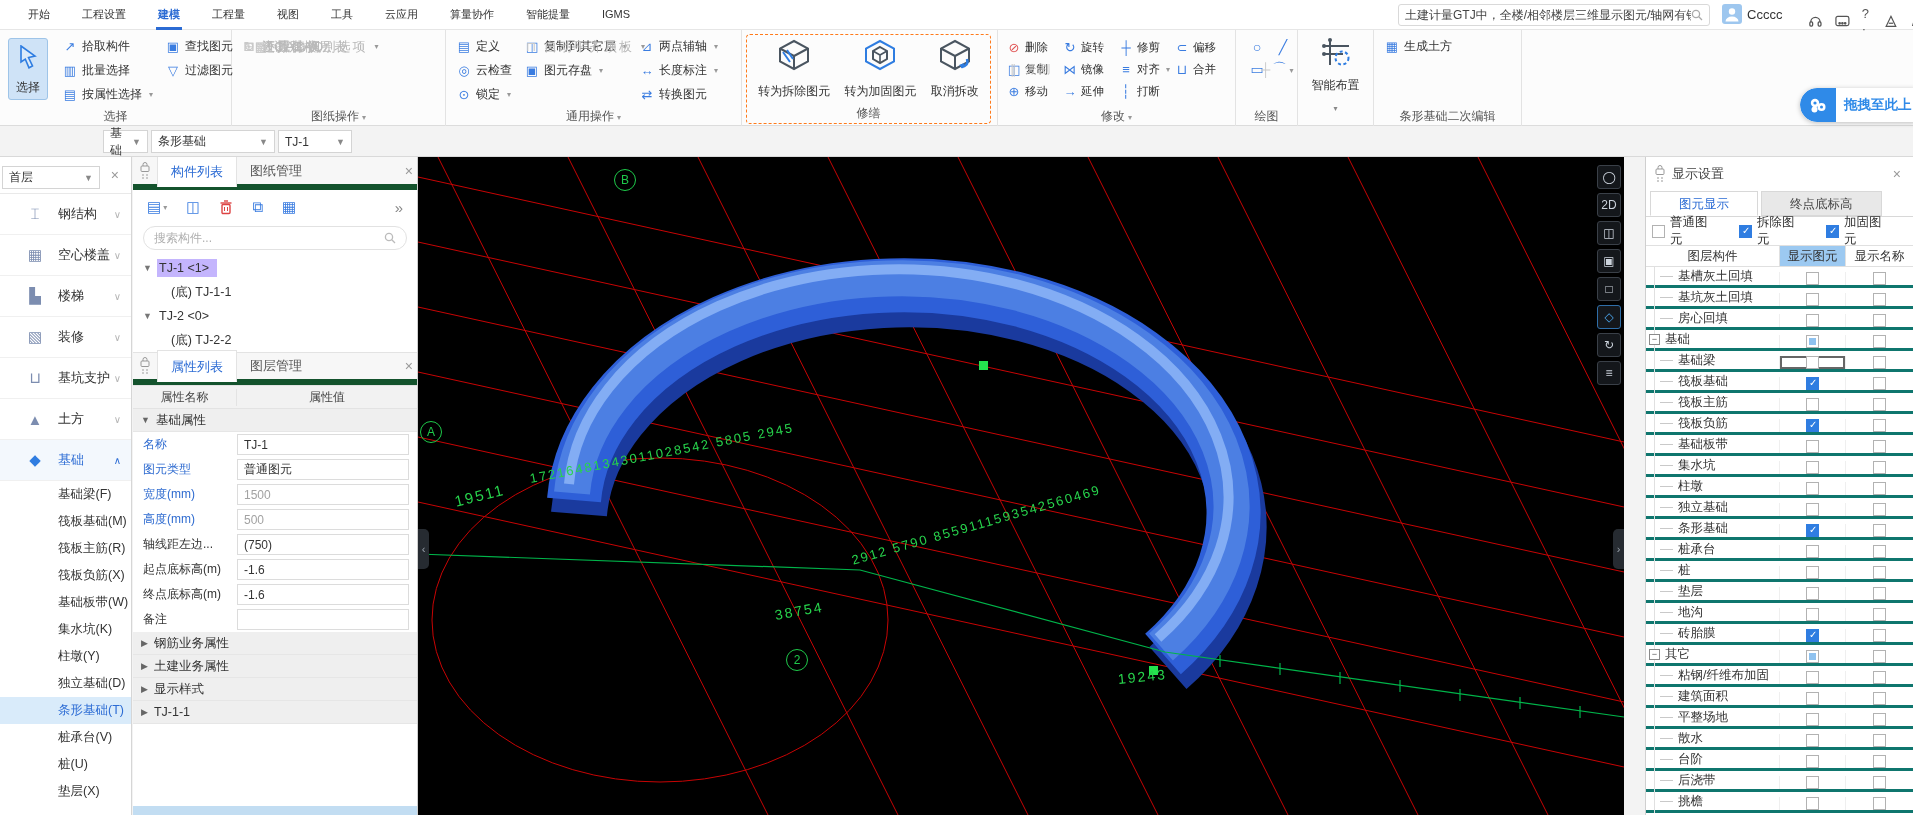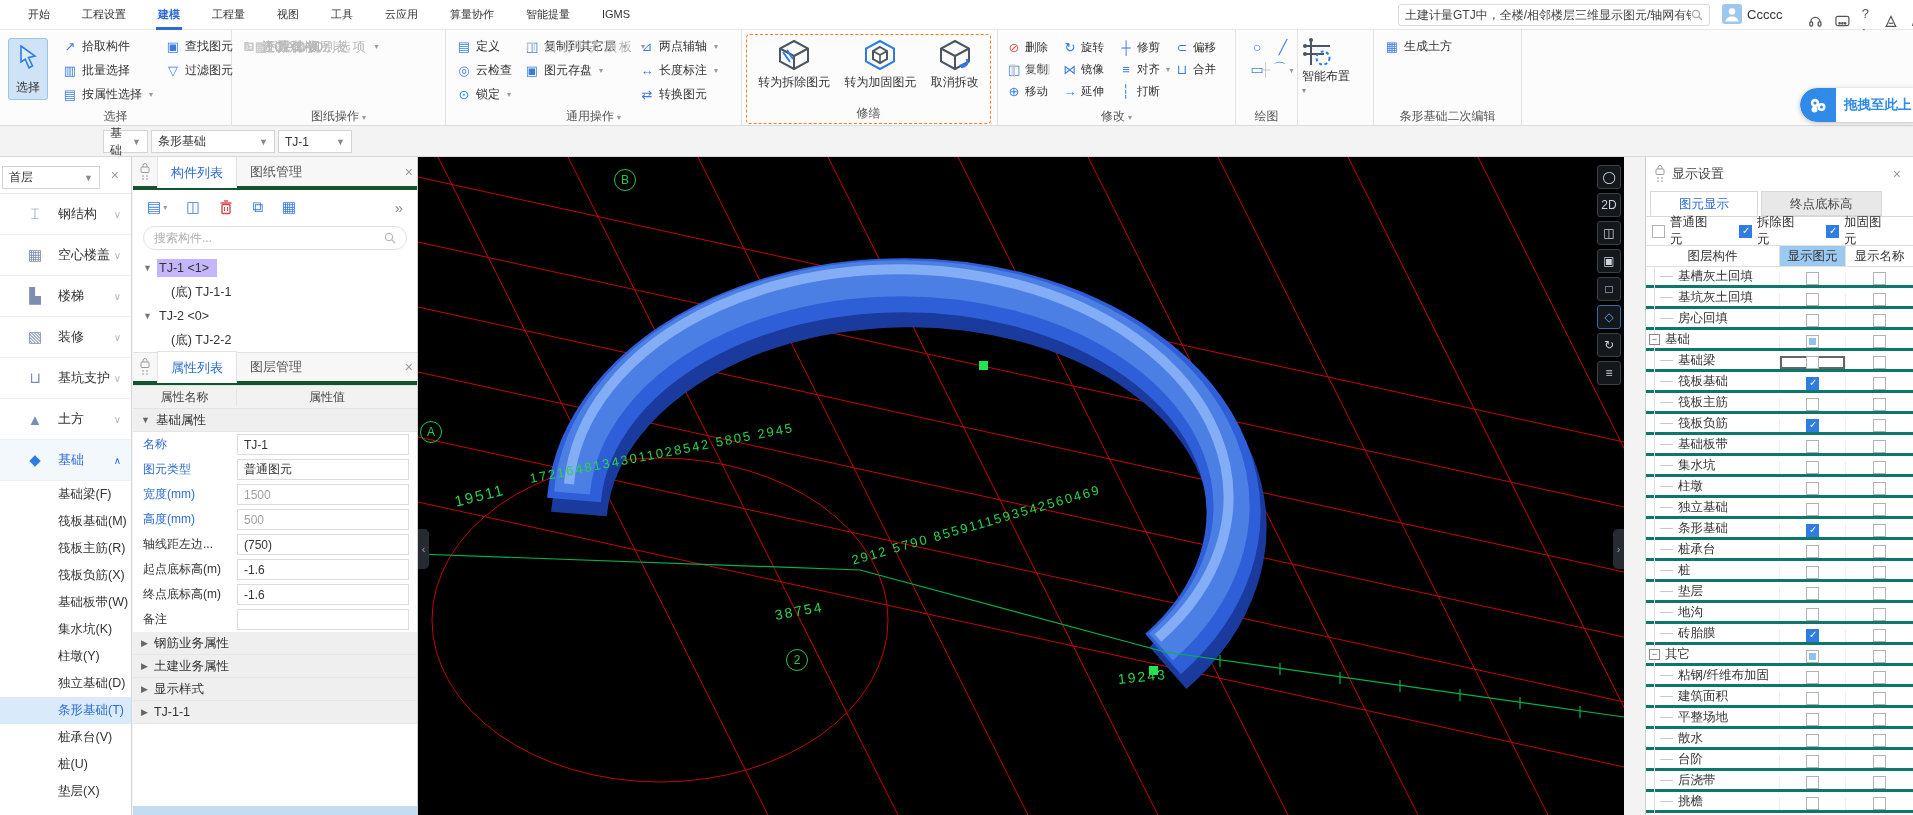--- a/index.html
+++ b/index.html
@@ -25,27 +25,27 @@
   .ritem{display:flex;align-items:center;gap:4px;white-space:nowrap;font-size:12px;height:21px;cursor:pointer}
   .rico{color:#3a7ce0;font-size:13px;width:16px;text-align:center;flex:0 0 16px}
   .ritem.dim{color:#b9b9b9}.ritem.dim .rico{color:#c9c9c9}
   .ritem.red .rico{color:#e05252}
   .arr::after{content:"▾";font-size:8px;color:#999;margin-left:3px}
   .g1{width:232px}.g2{width:214px}.g3{width:296px}.g4w{width:256px;border-right:1px solid #e3e3e3}.g5{width:238px}.g6{width:62px}.g7{width:76px}.g8{width:148px}
   .selbtn{position:absolute;left:8px;top:8px;width:40px;height:62px;background:#cfe3f7;border:1px solid #9ec4e8;border-radius:3px;display:flex;flex-direction:column;align-items:center;justify-content:space-between;padding:6px 0 3px;cursor:pointer}
   .selbtn span{font-size:12px;color:#333}
   .g1 .rcols{margin-left:52px}
   .renov{position:absolute;left:4px;top:4px;right:6px;bottom:2px;border:1px dashed #ff7a1a;border-radius:4px;display:flex;justify-content:space-around;padding:4px 4px 14px}
-  .bigbtn{display:flex;flex-direction:column;align-items:center;justify-content:flex-start;gap:3px;font-size:12px;white-space:nowrap;cursor:pointer}
+  .bigbtn{display:flex;flex-direction:column;align-items:center;justify-content:flex-start;gap:12px;font-size:12px;white-space:nowrap;cursor:pointer}
   .modgrid{display:grid;grid-template-columns:repeat(4,56px);grid-template-rows:repeat(3,22px);grid-auto-flow:column;padding:2px 4px;align-items:center}
   .modgrid .ritem{font-size:11.5px;gap:3px}
   .drawgrid{display:grid;grid-template-columns:repeat(2,26px);grid-template-rows:repeat(3,22px);padding:2px 4px;justify-items:center;align-items:center}
   .dico{color:#3a7ce0;font-size:14px;cursor:pointer}
   .dico.dim{color:#c9c9c9}
-  .smartbtn{display:flex;flex-direction:column;align-items:flex-start;gap:1px;padding-top:3px;cursor:pointer}
+  .smartbtn{display:flex;flex-direction:column;align-items:center;gap:10px;padding-top:3px;cursor:pointer}
   .smartbtn .sarr{font-size:8px;color:#888}
   .dragbtn{position:absolute;left:1800px;top:88px;width:116px;height:34px;background:#fff;border-radius:17px 0 0 17px;box-shadow:0 1px 5px rgba(0,0,0,.25);display:flex;align-items:center;overflow:hidden;z-index:40;cursor:pointer}
   .draglogo{width:36px;height:34px;background:#2f8ae8;border-radius:17px 0 0 17px;display:flex;align-items:center;justify-content:center;flex:0 0 36px}
   .dragtxt{color:#2f8ae8;font-weight:bold;font-size:13.5px;white-space:nowrap;margin-left:8px}
   
   .bcrow{position:absolute;top:126px;left:0;width:100%;height:31px;background:#f3f3f3;border-bottom:1px solid #d9d9d9;z-index:10}
   .bc{position:absolute;top:4px;height:23px;background:#fff;border:1px solid #d4d4d4;display:flex;align-items:center;justify-content:space-between;padding:0 6px;font-size:12px;cursor:pointer}
   .bc .ca{color:#888;font-size:9px}
   
   .grip{flex:0 0 12px;margin-right:6px}
@@ -56,21 +56,21 @@
   .sb-group{height:41px;display:flex;align-items:center;padding:0 10px 0 24px;border-bottom:1px solid #f0f0f0;font-size:13px;cursor:pointer;position:relative}
   .sb-group .sico{width:22px;font-size:15px;color:#7c8db0;margin-right:12px;text-align:center}
   .sb-group::after{content:"∨";position:absolute;right:10px;color:#b5b5b5;font-size:10px}
   .sb-group.act{color:#2b6bd4;background:#f3f8fd}
   .sb-group.act .sico{color:#2f7de1}
   .sb-group.act::after{content:"∧";color:#2b6bd4}
   .sb-sub{height:27px;display:flex;align-items:center;padding-left:58px;font-size:12.5px;color:#333;cursor:pointer}
   .sb-sub.sel{background:#d9ebfa;color:#2b6bd4}
   
   .cpanel{position:absolute;left:133px;top:157px;width:285px;bottom:0;background:#fff;border-right:1px solid #cfcfcf;z-index:5;display:flex;flex-direction:column;overflow:hidden}
-  .ptabs{height:33px;display:flex;align-items:center;background:#f7f7f7;border-bottom:4px solid #14532d;padding-left:6px;flex:0 0 33px}
+  .ptabs{height:33px;display:flex;align-items:center;background:#f7f7f7;border-bottom:6px solid #14532d;padding-left:6px;flex:0 0 33px}
   .ptab{padding:0 13px;height:32px;line-height:32px;font-size:13px;color:#555;cursor:pointer}
   .ptab.act{background:#fff;color:#2b6bd4;border:1px solid #e3e3e3;border-bottom:1px solid #fff}
   .ctools{height:34px;display:flex;align-items:center;gap:19px;padding:0 14px;flex:0 0 34px}
   .ctool{color:#3a7ce0;font-size:15px;cursor:pointer;display:flex;align-items:center}
   .ctool .mini{font-size:8px;color:#999;margin-left:2px}
   .csearch{margin:2px 10px 6px;height:24px;border:1px solid #e2e2e2;border-radius:12px;display:flex;align-items:center;justify-content:space-between;padding:0 10px;color:#b0b0b0;flex:0 0 24px}
   .trow{height:24px;display:flex;align-items:center;padding-left:10px;font-size:12.5px;cursor:pointer}
   .trow .caret{width:14px;color:#777;font-size:9px;visibility:hidden}
   .trow.parent .caret{visibility:visible}
   .trow.child{padding-left:22px}

